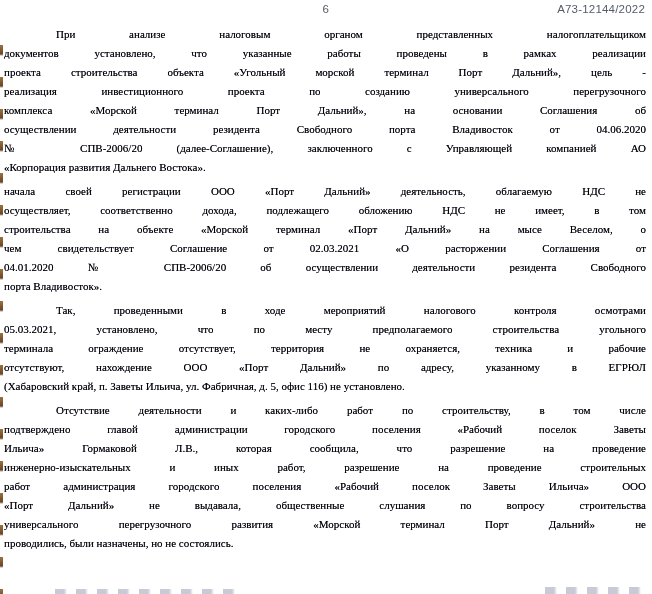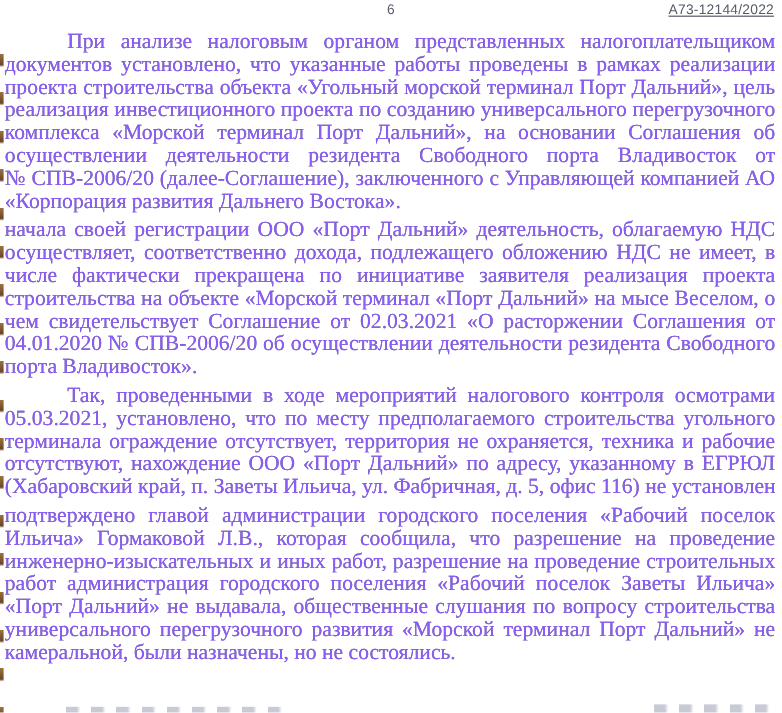--- a/index.html
+++ b/index.html
@@ -43,29 +43,29 @@
   .page-number {
     flex: 0 0 auto;
     letter-spacing: 0.5px;
   }
   .case-number {
     flex: 0 0 auto;
     margin-left: auto;
     letter-spacing: 0.2px;
   }
   
-  .header .left-zone, .header .right-zone { flex: 1; display: flex; text-decoration: underline; }
+  .header .left-zone, .header .right-zone { flex: 1; display: flex; }
   .header .right-zone { justify-content: flex-end; }
   .header .center-zone { flex: 0 0 auto; }
 
   .body-text {
     margin-top: 5px;
     padding: 0 6px 0 4px;
-    color: #8b5cf6;
-    font-size: 18px;
+    color: #000000;
+    font-size: 11px;
     text-shadow: 0 0 0.45px rgba(43, 43, 82, 0.75);
   }
   .para { margin: 0 0 5px 0; }
   .line {
     height: 19px;
     line-height: 19px;
     text-align: justify;
     text-align-last: justify;
     overflow: hidden;
     white-space: nowrap;
@@ -117,40 +117,40 @@
         <div class="line justified">проекта строительства объекта «Угольный морской терминал Порт Дальний», цель -</div>
         <div class="line justified">реализация инвестиционного проекта по созданию универсального перегрузочного</div>
         <div class="line justified">комплекса «Морской терминал Порт Дальний», на основании Соглашения об</div>
         <div class="line justified">осуществлении деятельности резидента Свободного порта Владивосток от 04.06.2020</div>
         <div class="line justified">№ СПВ-2006/20 (далее-Соглашение), заключенного с Управляющей компанией АО</div>
         <div class="line last">«Корпорация развития Дальнего Востока».</div>
       </div>
       <div class="para">
         <div class="line justified">начала своей регистрации ООО «Порт Дальний» деятельность, облагаемую НДС не</div>
         <div class="line justified">осуществляет, соответственно дохода, подлежащего обложению НДС не имеет, в том</div>
-        <div class="line justified">числе фактически прекращена по инициативе заявителя реализация проекта</div>
         <div class="line justified">строительства на объекте «Морской терминал «Порт Дальний» на мысе Веселом, о</div>
         <div class="line justified">чем свидетельствует Соглашение от 02.03.2021 «О расторжении Соглашения от</div>
         <div class="line justified">04.01.2020 № СПВ-2006/20 об осуществлении деятельности резидента Свободного</div>
         <div class="line last">порта Владивосток».</div>
       </div>
       <div class="para">
         <div class="line first justified">Так, проведенными в ходе мероприятий налогового контроля осмотрами</div>
         <div class="line justified">05.03.2021, установлено, что по месту предполагаемого строительства угольного</div>
         <div class="line justified">терминала ограждение отсутствует, территория не охраняется, техника и рабочие</div>
         <div class="line justified">отсутствуют, нахождение ООО «Порт Дальний» по адресу, указанному в ЕГРЮЛ</div>
         <div class="line last">(Хабаровский край, п. Заветы Ильича, ул. Фабричная, д. 5, офис 116) не установлено.</div>
       </div>
       <div class="para">
+        <div class="line first justified">Отсутствие деятельности и каких-либо работ по строительству, в том числе</div>
         <div class="line justified">подтверждено главой администрации городского поселения «Рабочий поселок Заветы</div>
         <div class="line justified">Ильича» Гормаковой Л.В., которая сообщила, что разрешение на проведение</div>
         <div class="line justified">инженерно-изыскательных и иных работ, разрешение на проведение строительных</div>
         <div class="line justified">работ администрация городского поселения «Рабочий поселок Заветы Ильича» ООО</div>
         <div class="line justified">«Порт Дальний» не выдавала, общественные слушания по вопросу строительства</div>
         <div class="line justified">универсального перегрузочного развития «Морской терминал Порт Дальний» не</div>
-        <div class="line last">камеральной, были назначены, но не состоялись.</div>
+        <div class="line last">проводились, были назначены, но не состоялись.</div>
       </div>
     </div>
 
   <div class="ghost-line ghost-left"></div>
   <div class="ghost-line ghost-right"></div>
 
 </div>
 
 </body></html>

